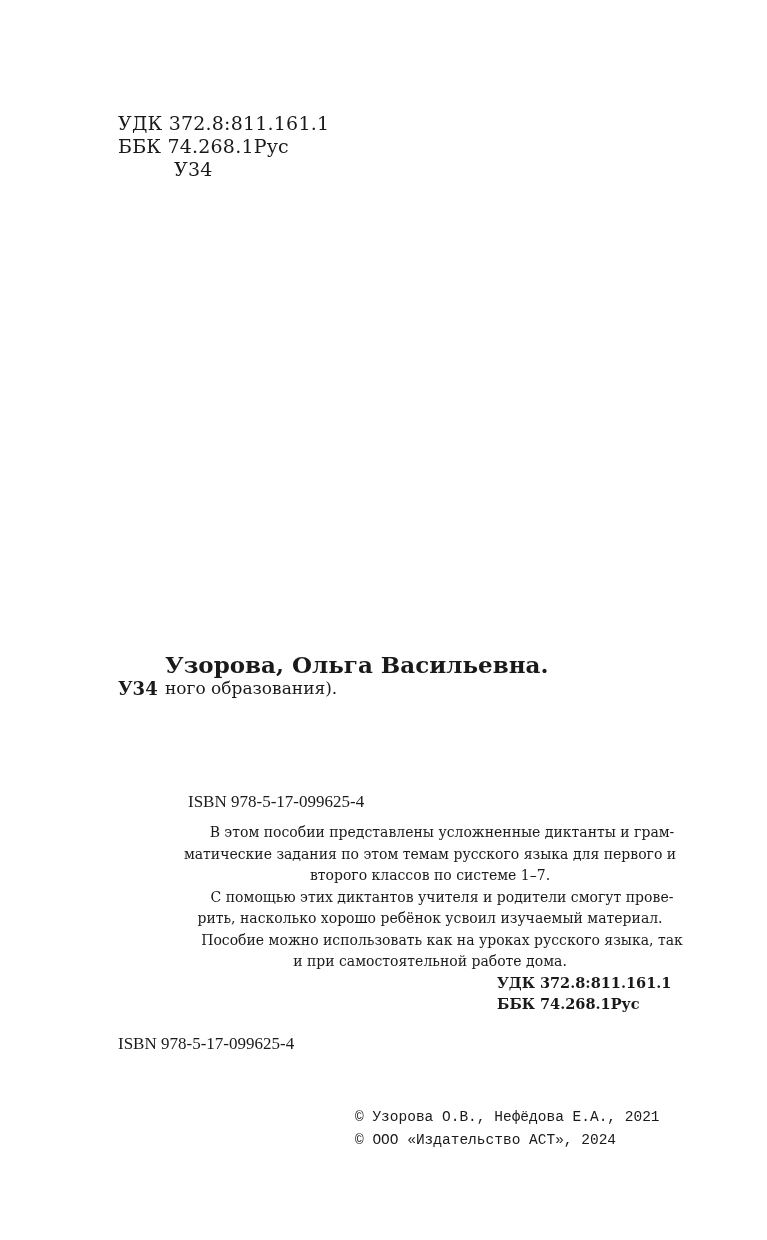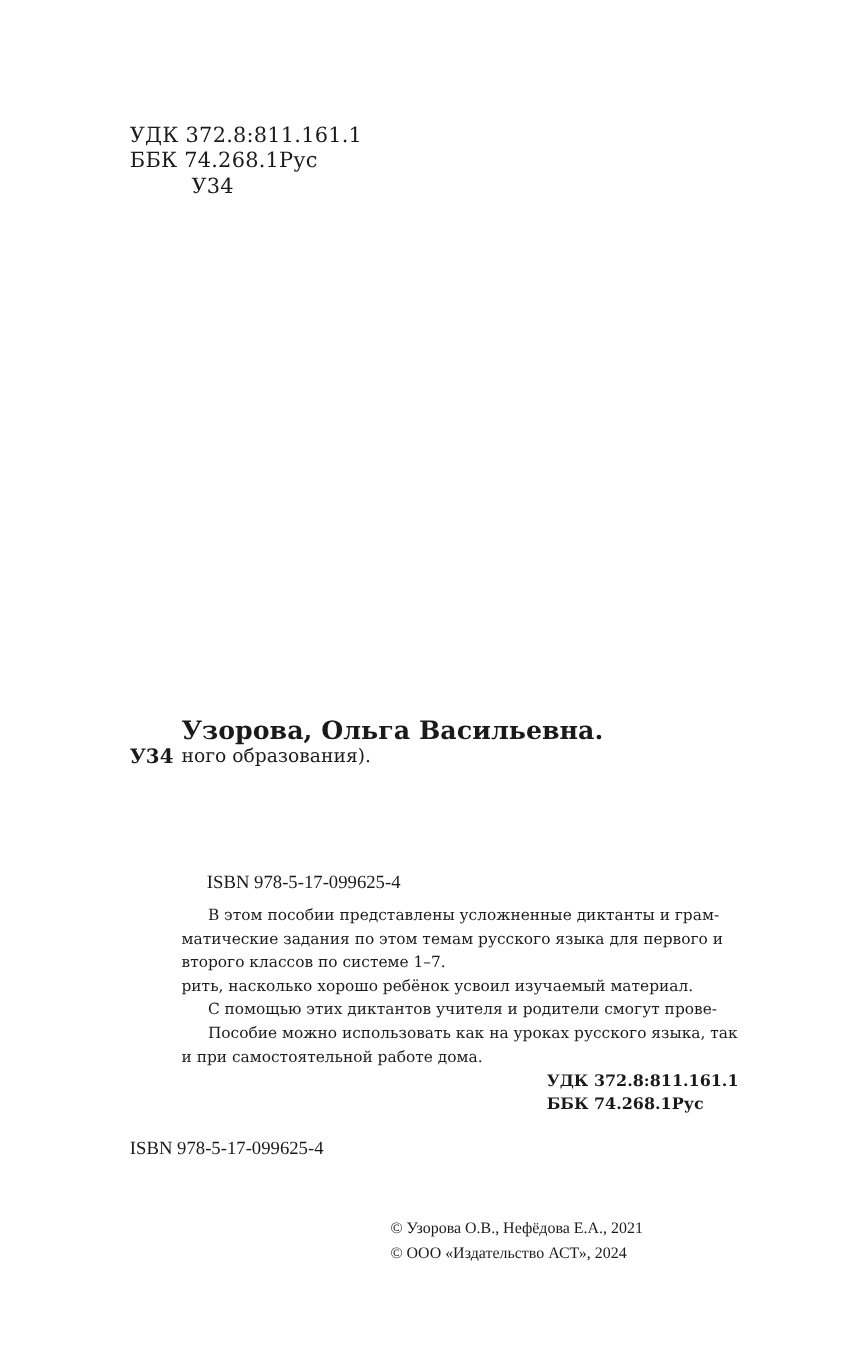--- a/index.html
+++ b/index.html
@@ -61,21 +61,21 @@
     }
 
     
     .annotation {
       left: 165px;
       top: 794px;
       width: 530px;
       font-size: 14px;
       line-height: 21.5px;
     }
-    .annotation .line { white-space: nowrap; }
+    .annotation .line { white-space: nowrap; text-align: center; }
     .annotation .para-first { text-indent: 24px; }
 
     .bottom-codes {
       left: 497px;
       top: 944px;
       font-size: 14.5px;
       line-height: 21px;
       font-weight: bold;
       white-space: nowrap;
     }
@@ -86,21 +86,21 @@
       font-size: 17px;
       font-family: "Liberation Serif", "DejaVu Serif", serif;
       white-space: nowrap;
     }
 
     .copyright {
       left: 355px;
       top: 1078px;
       font-size: 14.5px;
       line-height: 23px;
-      font-family: Liberation Serif, serif;
+      font-family: Liberation Mono, monospace;
       white-space: nowrap;
     }
   </style>
 </head>
 <body>
 
 <div class="abs top-codes">
   <div class="line">УДК 372.8:811.161.1</div>
   <div class="line">ББК 74.268.1Рус</div>
   <div class="line indent">У34</div>
@@ -114,22 +114,22 @@
 
 <div class="abs isbn-main">ISBN 978-5-17-099625-4</div>
 
 <div class="abs annotation">
   <div>
     <div class="line para-first">В этом пособии представлены усложненные диктанты и грам-</div>
     <div class="line">матические задания по этом темам русского языка для первого и</div>
     <div class="line">второго классов по системе 1–7.</div>
   </div>
   <div>
+    <div class="line para-first">С помощью этих диктантов учителя и родители смогут прове-</div>
     <div class="line">рить, насколько хорошо ребёнок усвоил изучаемый материал.</div>
-    <div class="line para-first">С помощью этих диктантов учителя и родители смогут прове-</div>
   </div>
   <div>
     <div class="line para-first">Пособие можно использовать как на уроках русского языка, так</div>
     <div class="line">и при самостоятельной работе дома.</div>
   </div>
 </div>
 
 <div class="abs bottom-codes">
   <div>УДК 372.8:811.161.1</div>
   <div>ББК 74.268.1Рус</div>

